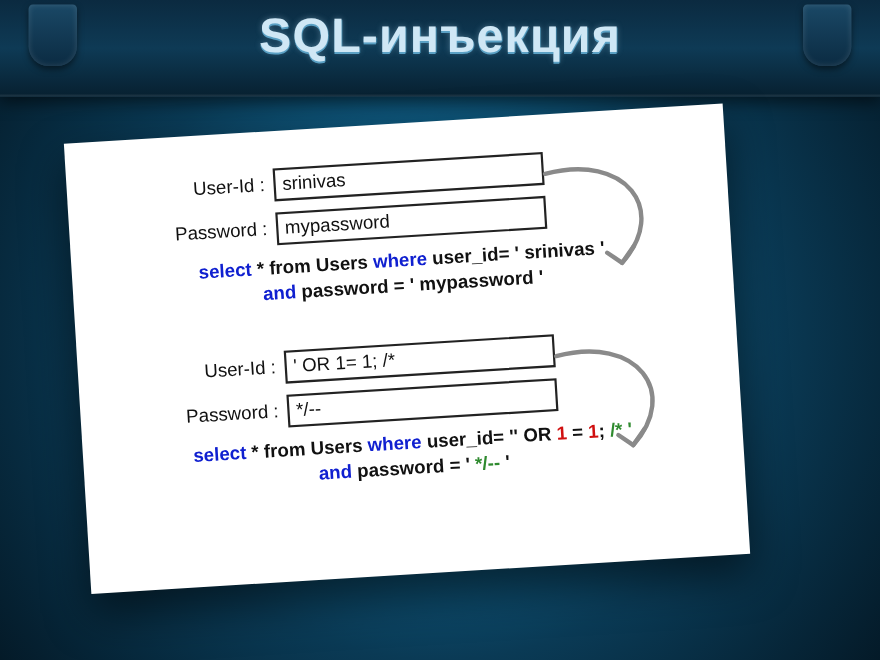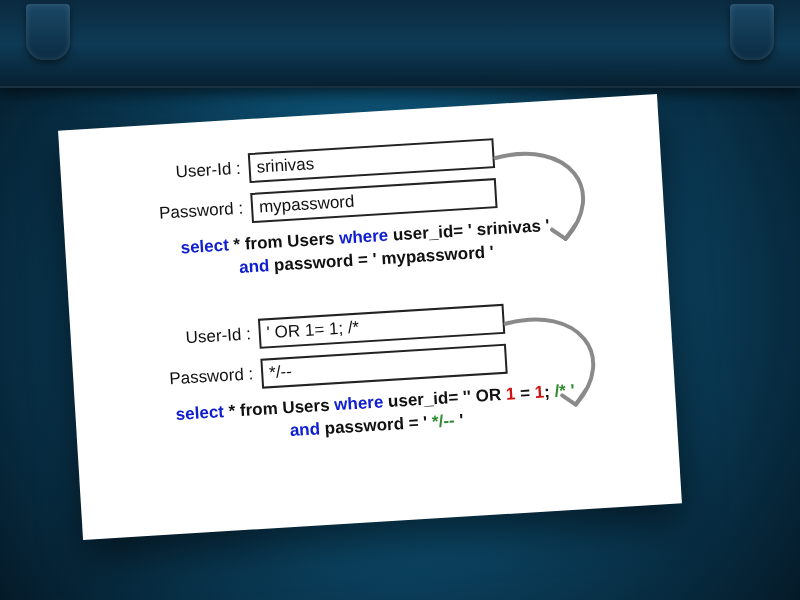--- a/index.html
+++ b/index.html
@@ -50,20 +50,21 @@
   .spacer{height:14px;}
 </style>
 </head>
 <body>
 
 <div class="stage">
   <div class="banner">
     <div class="banner-deco-l"></div>
     <div class="banner-deco-r"></div>
   </div>
+  <div class="title">SQL-инъекция</div>
 
   <div class="card">
 
     <div class="block">
       <div class="form-row">
         <div class="lbl">User-Id :</div>
         <div class="inp">srinivas</div>
       </div>
       <div class="form-row">
         <div class="lbl">Password :</div>

